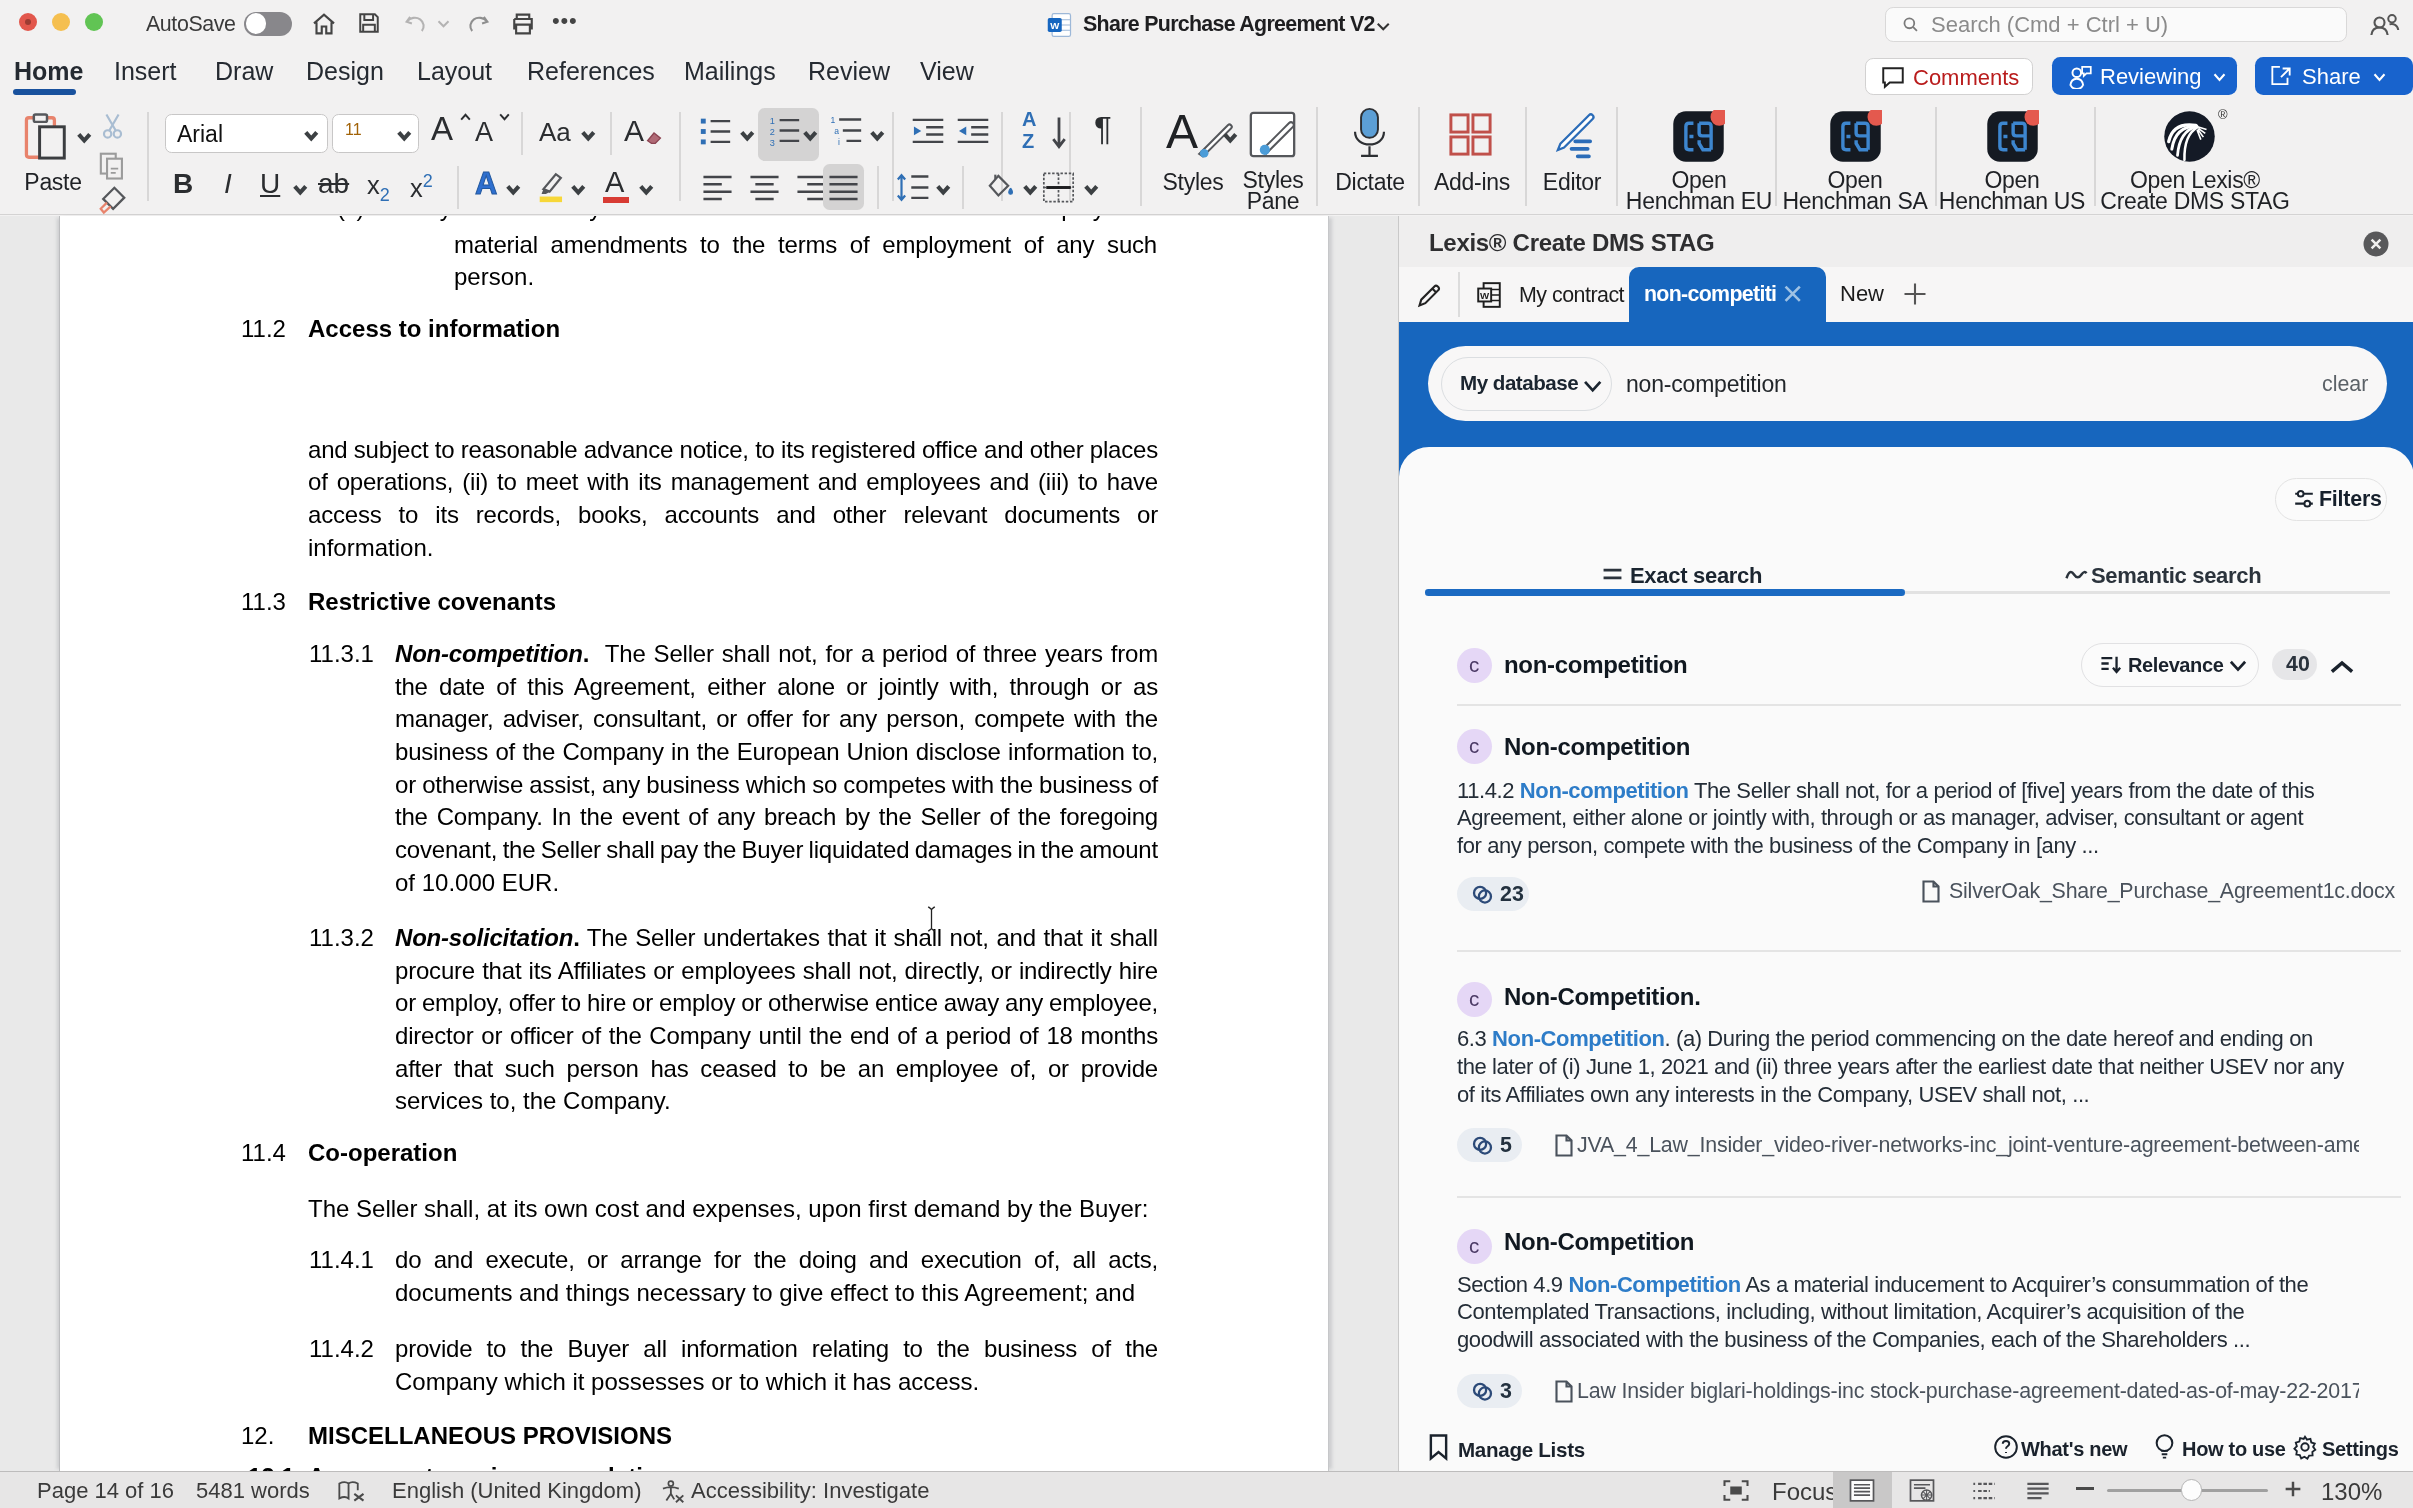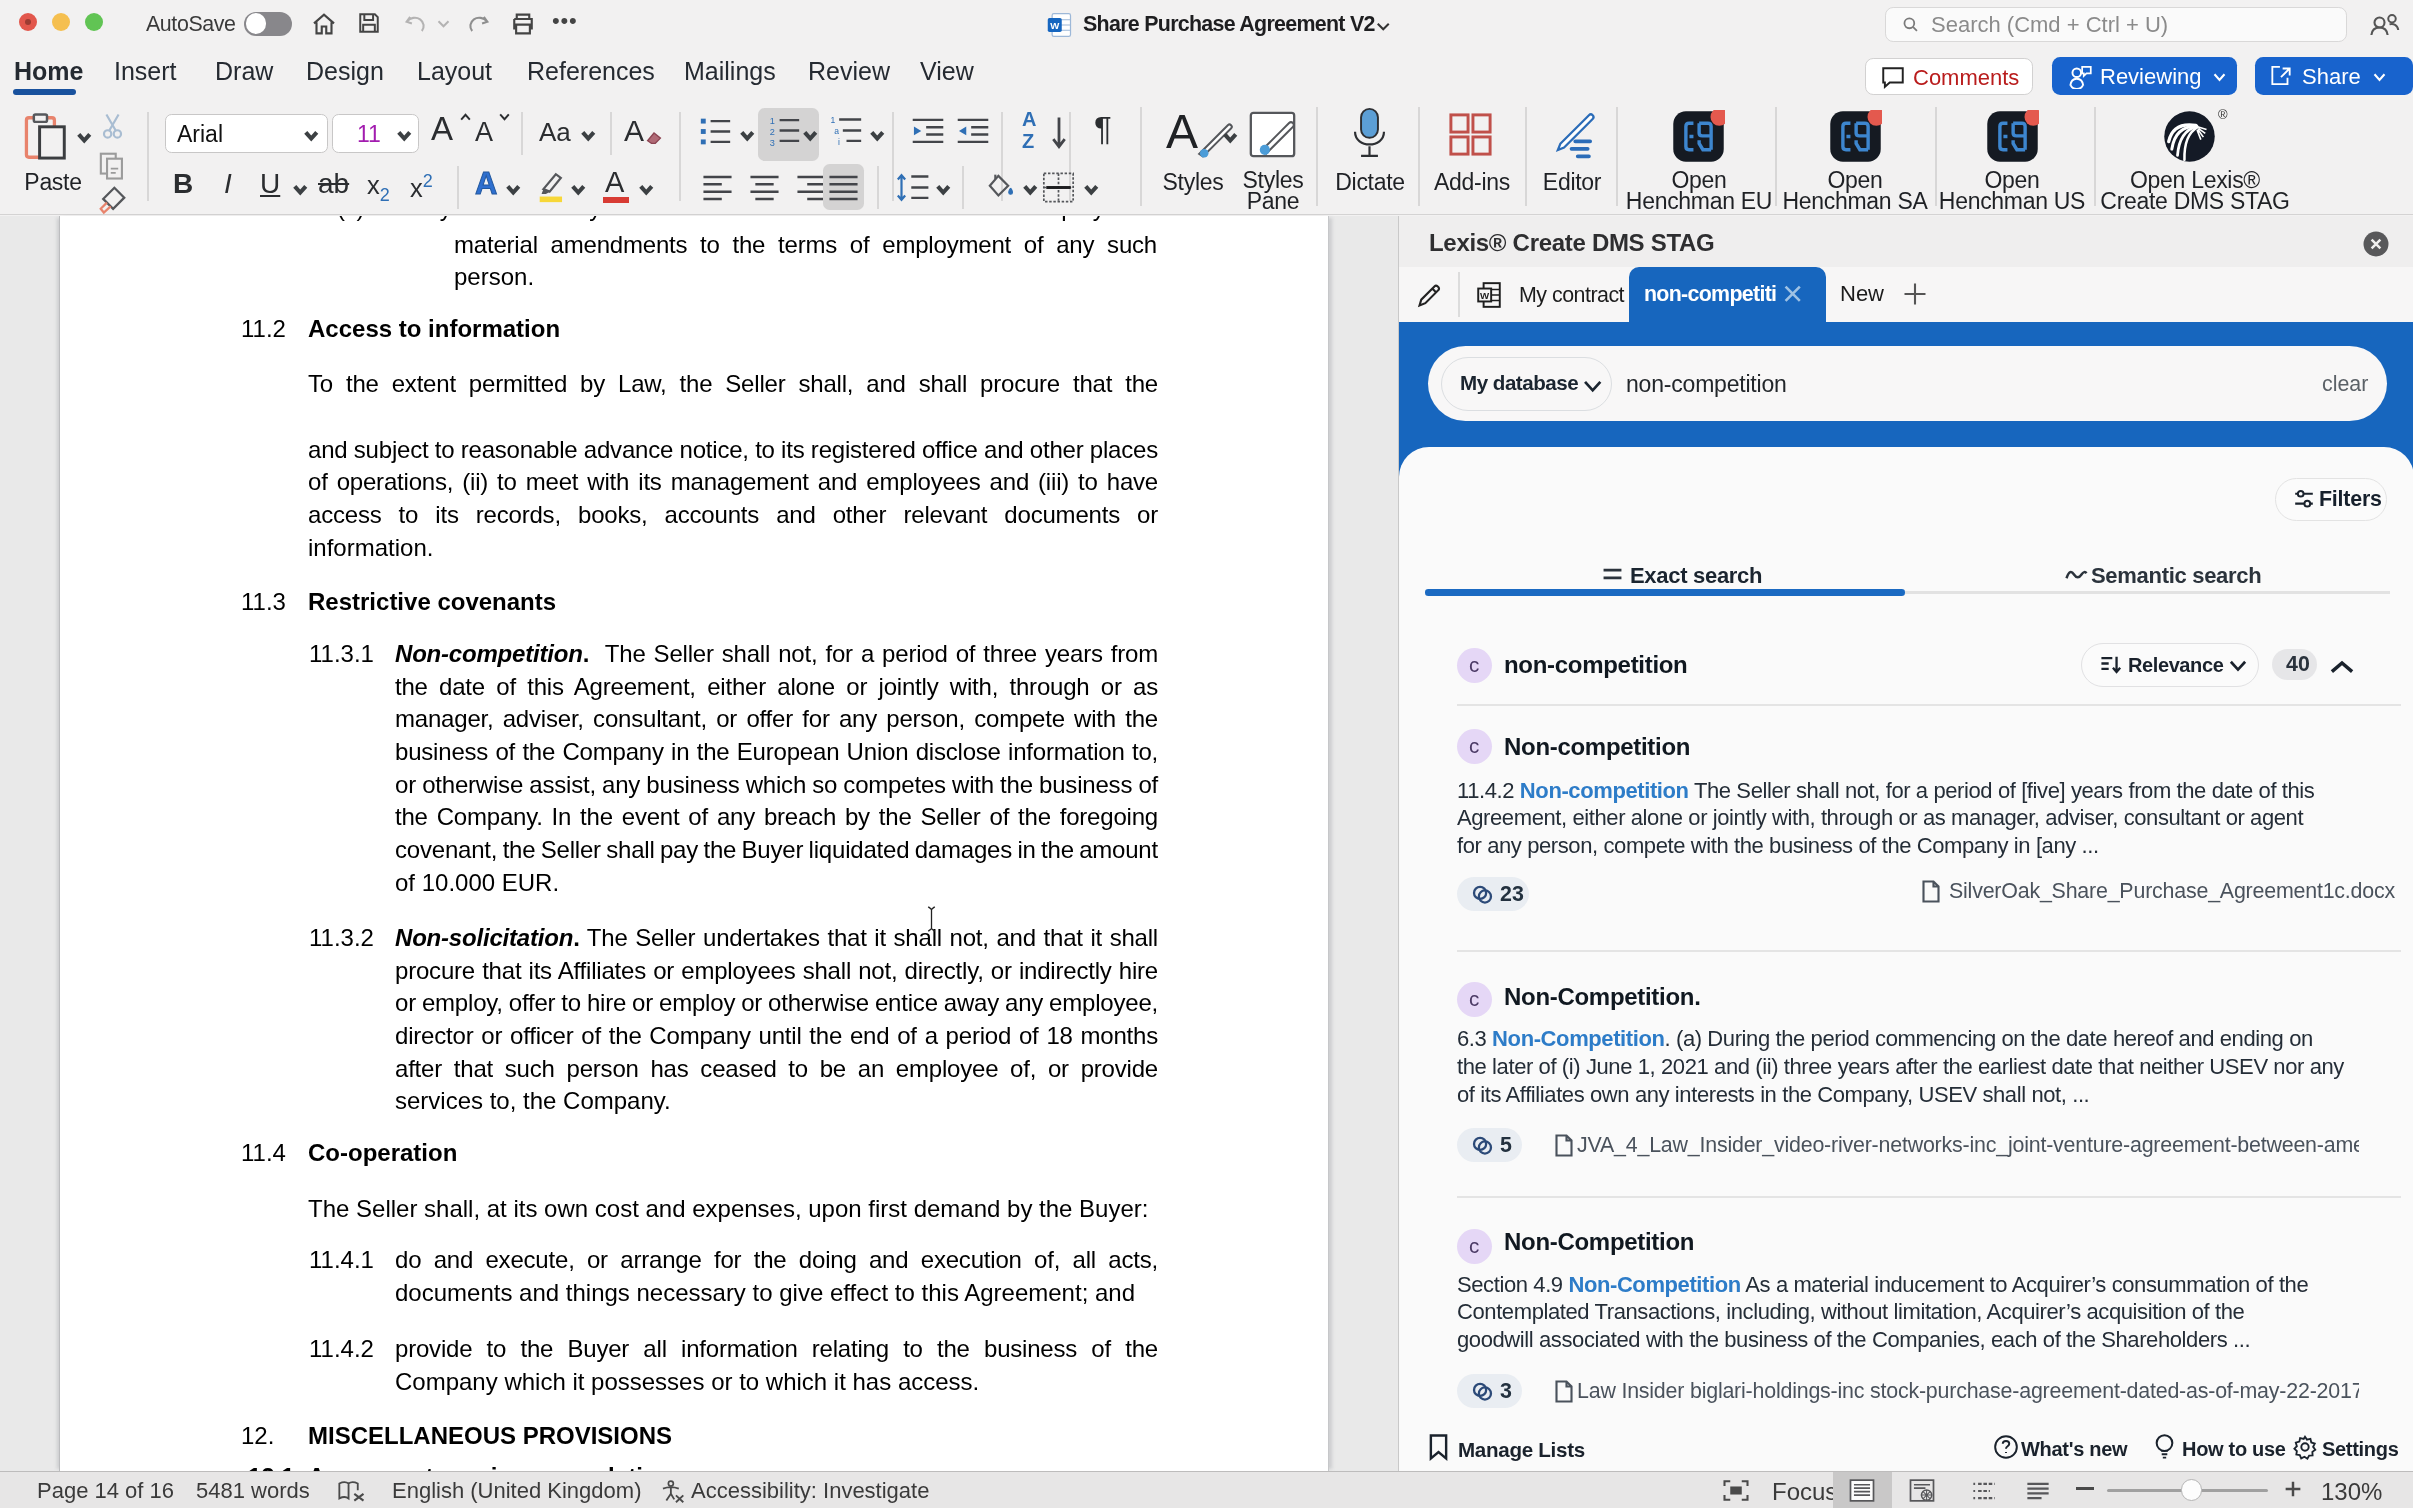--- a/index.html
+++ b/index.html
@@ -166,21 +166,21 @@
       <path d="M8 15 L3 20 L5.5 23 L11 18" fill="none" stroke="#e8836c" stroke-width="1.8"></path>
     </svg>
   <div class="gdiv" style="left:147px;"></div>
 
   <div class="abs" style="left:165px; top:17.3px; width:163px; height:39px; background:#fff; border:1.6px solid #c8c7c7; border-radius:6.6px;"></div>
   <div class="abs" style="left:177px; top:24px; font-size:23px; color:#111;">Arial</div>
   <svg class="abs" style="left:303px; top:33px;" width="16.5" height="11.5" viewBox="0 0 12 8">
       <path class="chev" d="M2 1.5 L6 6 L10 1.5"></path>
     </svg>
   <div class="abs" style="left:332px; top:17.3px; width:87px; height:39px; background:#fff; border:1.6px solid #c8c7c7; border-radius:6.6px;"></div>
-  <div class="abs" style="left:345px; top:24px; font-size:23px; color:#a21caf;margin-left:12px;">11</div>
+  <div class="abs" style="left:345px; top:24px; font-size:16px; color:#a16207;">11</div>
   <svg class="abs" style="left:396px; top:33px;" width="16.5" height="11.5" viewBox="0 0 12 8">
       <path class="chev" d="M2 1.5 L6 6 L10 1.5"></path>
     </svg>
   <div class="abs" style="left:431px; top:13px; font-size:33px; color:#2b2d30;">A</div>
   <svg class="abs" style="left:459px; top:15px;" width="13" height="10" viewBox="0 0 12 8">
       <path d="M2 6.5 L6 2 L10 6.5" fill="none" stroke="#2b2d30" stroke-width="1.8"></path>
     </svg>
   <div class="abs" style="left:475px; top:20px; font-size:27px; color:#2b2d30;">A</div>
   <svg class="abs" style="left:498px; top:15px;" width="13" height="10" viewBox="0 0 12 8">
       <path d="M2 1.5 L6 6 L10 1.5" fill="none" stroke="#2b2d30" stroke-width="1.8"></path>
@@ -390,21 +390,20 @@
 </div>
 <div class="abs" id="docarea">
     <div id="page">
   <div class="dline djust" style="left:277px; top:-25px; width:820px;">(c) or vary or make any material amendments to the terms of employment</div>
   <div class="dline djust" style="left:394px; top:11.5px; width:703px;">material amendments to the terms of employment of any such</div>
   <div class="dline" style="left:394px; top:44px;">person.</div>
 
   <div class="dnum" style="left:181px; top:96px;">11.2</div>
   <div class="dline dhead" style="left:248px; top:96px;">Access to information</div>
 
-  <div class="dline djust" style="left:248px; top:151px; width:850px;">To the extent permitted by Law, the Seller shall, and shall procure that the</div>
   <div class="dline djust" style="left:248px; top:217px; width:850px;">and subject to reasonable advance notice, to its registered office and other places</div>
   <div class="dline djust" style="left:248px; top:249px; width:850px;">of operations, (ii) to meet with its management and employees and (iii) to have</div>
   <div class="dline djust" style="left:248px; top:282px; width:850px;">access to its records, books, accounts and other relevant documents or</div>
   <div class="dline" style="left:248px; top:315px;">information.</div>
 
   <div class="dnum" style="left:181px; top:369px;">11.3</div>
   <div class="dline dhead" style="left:248px; top:369px;">Restrictive covenants</div>
 
   <div class="dnum" style="left:249px; top:421px;">11.3.1</div>
   <div class="dline djust" style="left:335px; top:421px; width:763px;"><b><i>Non-competition</i>.</b>&nbsp; The Seller shall not, for a period of three years from</div>

